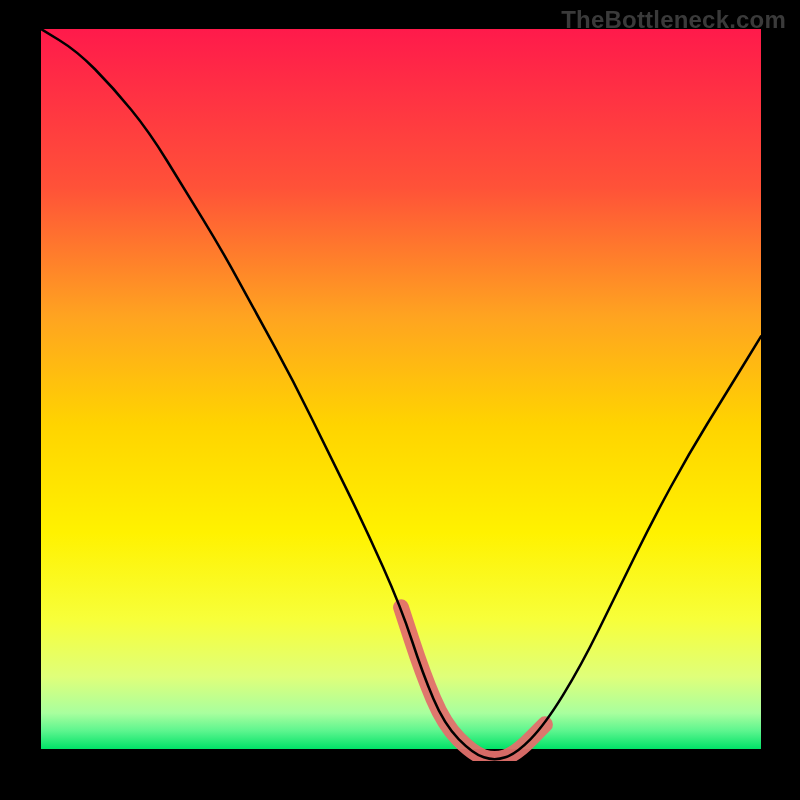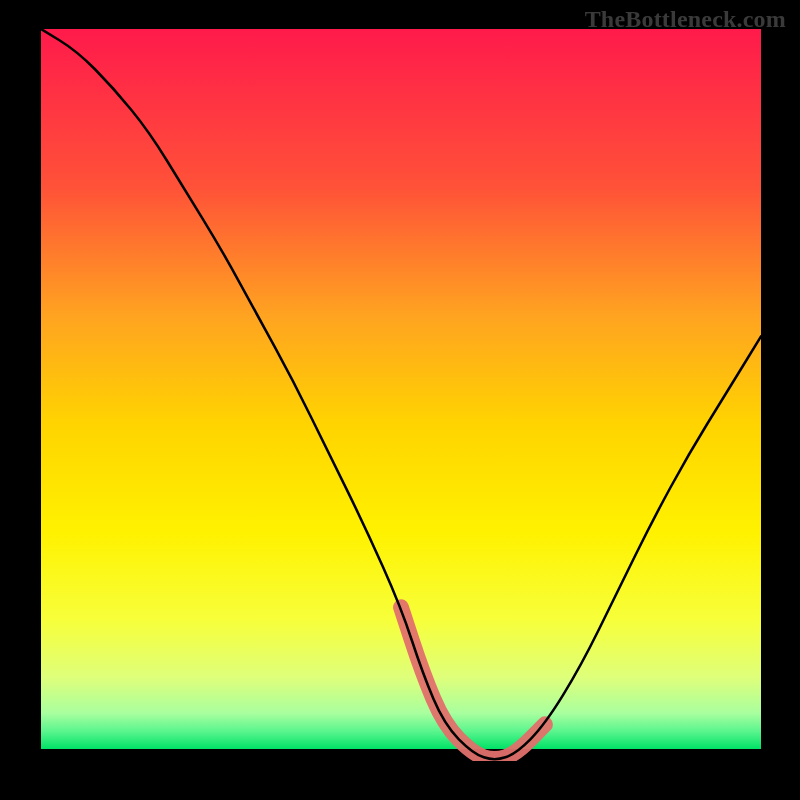--- a/index.html
+++ b/index.html
@@ -8,21 +8,20 @@
     height: 800px;
     overflow: hidden;
     background: #000;
     font-family: Arial, Helvetica, sans-serif;
   }
   .frame {
     position: relative;
     width: 800px;
     height: 800px;
     background: #000;
-    font-family: Liberation Serif, serif;
   }
   .watermark {
     position: absolute;
     top: 6px;
     right: 14px;
     z-index: 10;
     font-size: 24px;
     font-weight: 600;
     color: #3a3a3a;
     letter-spacing: 0.2px;

